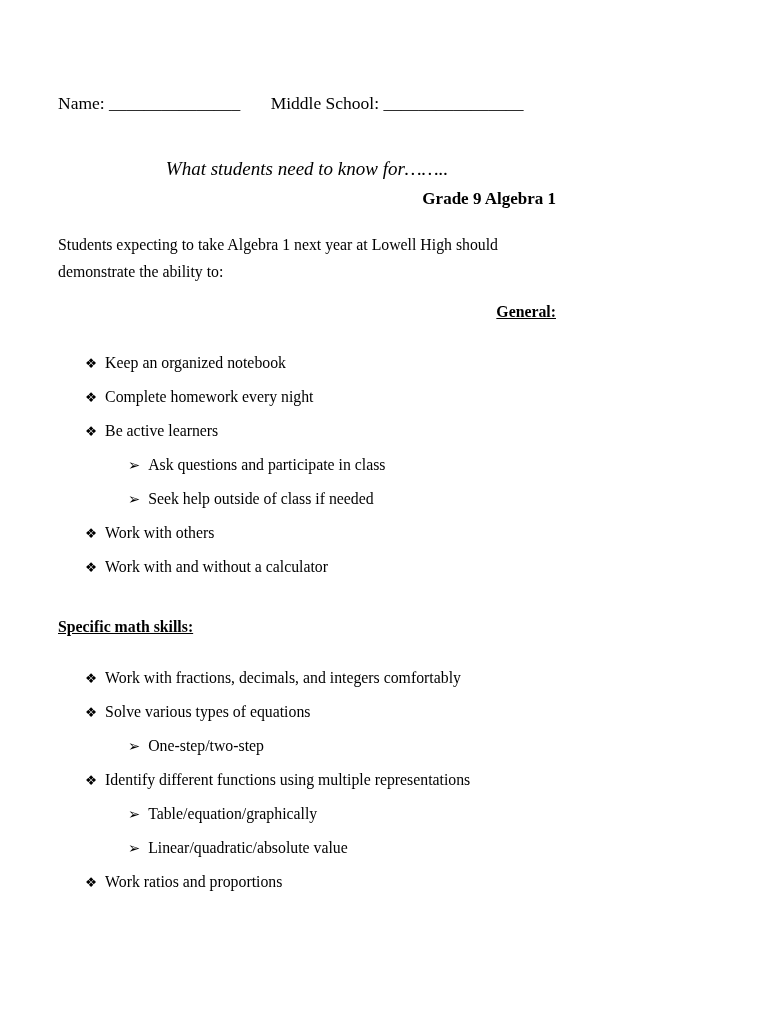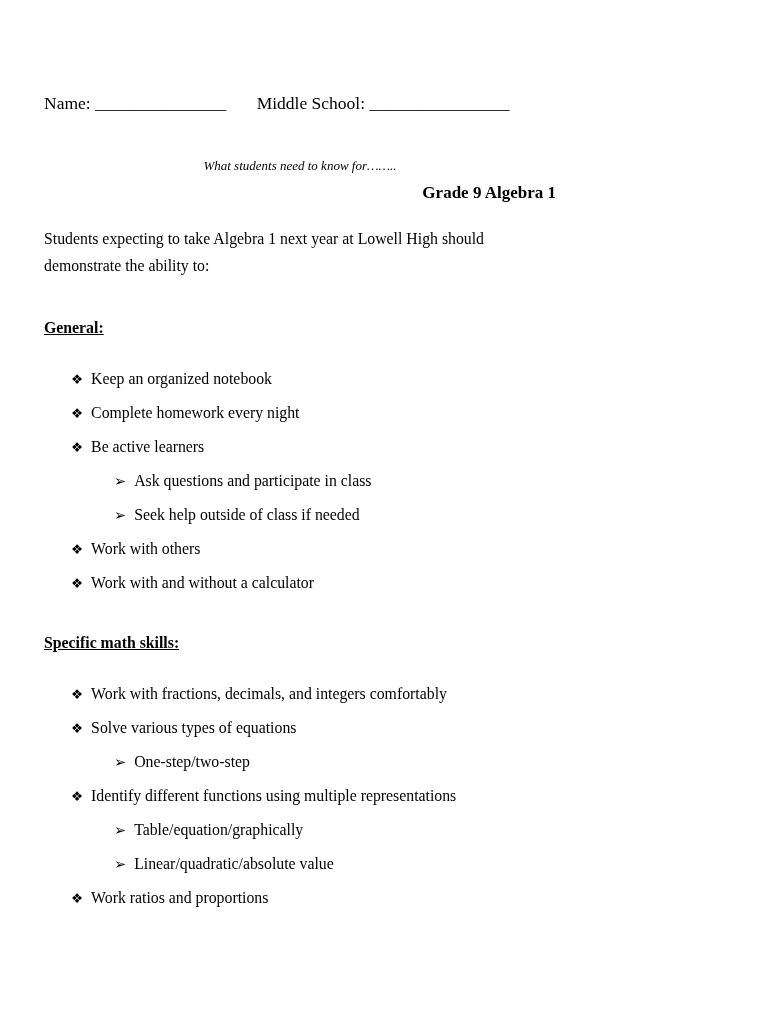--- a/index.html
+++ b/index.html
@@ -7,53 +7,53 @@
   body {
     font-family:"Liberation Serif", serif;
     color:#000000;
     width:770px;
     height:1024px;
     overflow:hidden;
   }
   .page {
     width:626px;
     height:1024px;
-    padding:93px 70px 0 44px;
+    padding:93px 70px 0 58px;
     background:#ffffff;
   }
   .header-line {
     font-size:17.5px;
     white-space:nowrap;
   }
   .blank { letter-spacing:0; }
   .school-group { margin-left:26px; }
   .subtitle {
     margin-top:44px;
     text-align:center;
     font-style:italic;
-    font-size:13px;
+    font-size:19px;
   }
   .doc-title {
     margin-top:9px;
     text-align:right;
     font-weight:bold;
     font-size:17px;
   }
   .intro {
     margin-top:23px;
     font-size:15.8px;
     line-height:1.68;
     max-width:618px;
   }
   .section-heading {
     font-size:15.8px;
     font-weight:bold;
     text-decoration:underline;
   }
-  .heading-general { margin-top:40px; }
+  .heading-general { margin-top:18px;text-align:right; }
   .heading-specific { margin-top:34px; }
   .list { margin-top:25px; }
   .li {
     font-size:15.8px;
     line-height:34px;
     white-space:nowrap;
   }
   .l1 { padding-left:27px; }
   .l2 { padding-left:70px; }
   .bullet {

